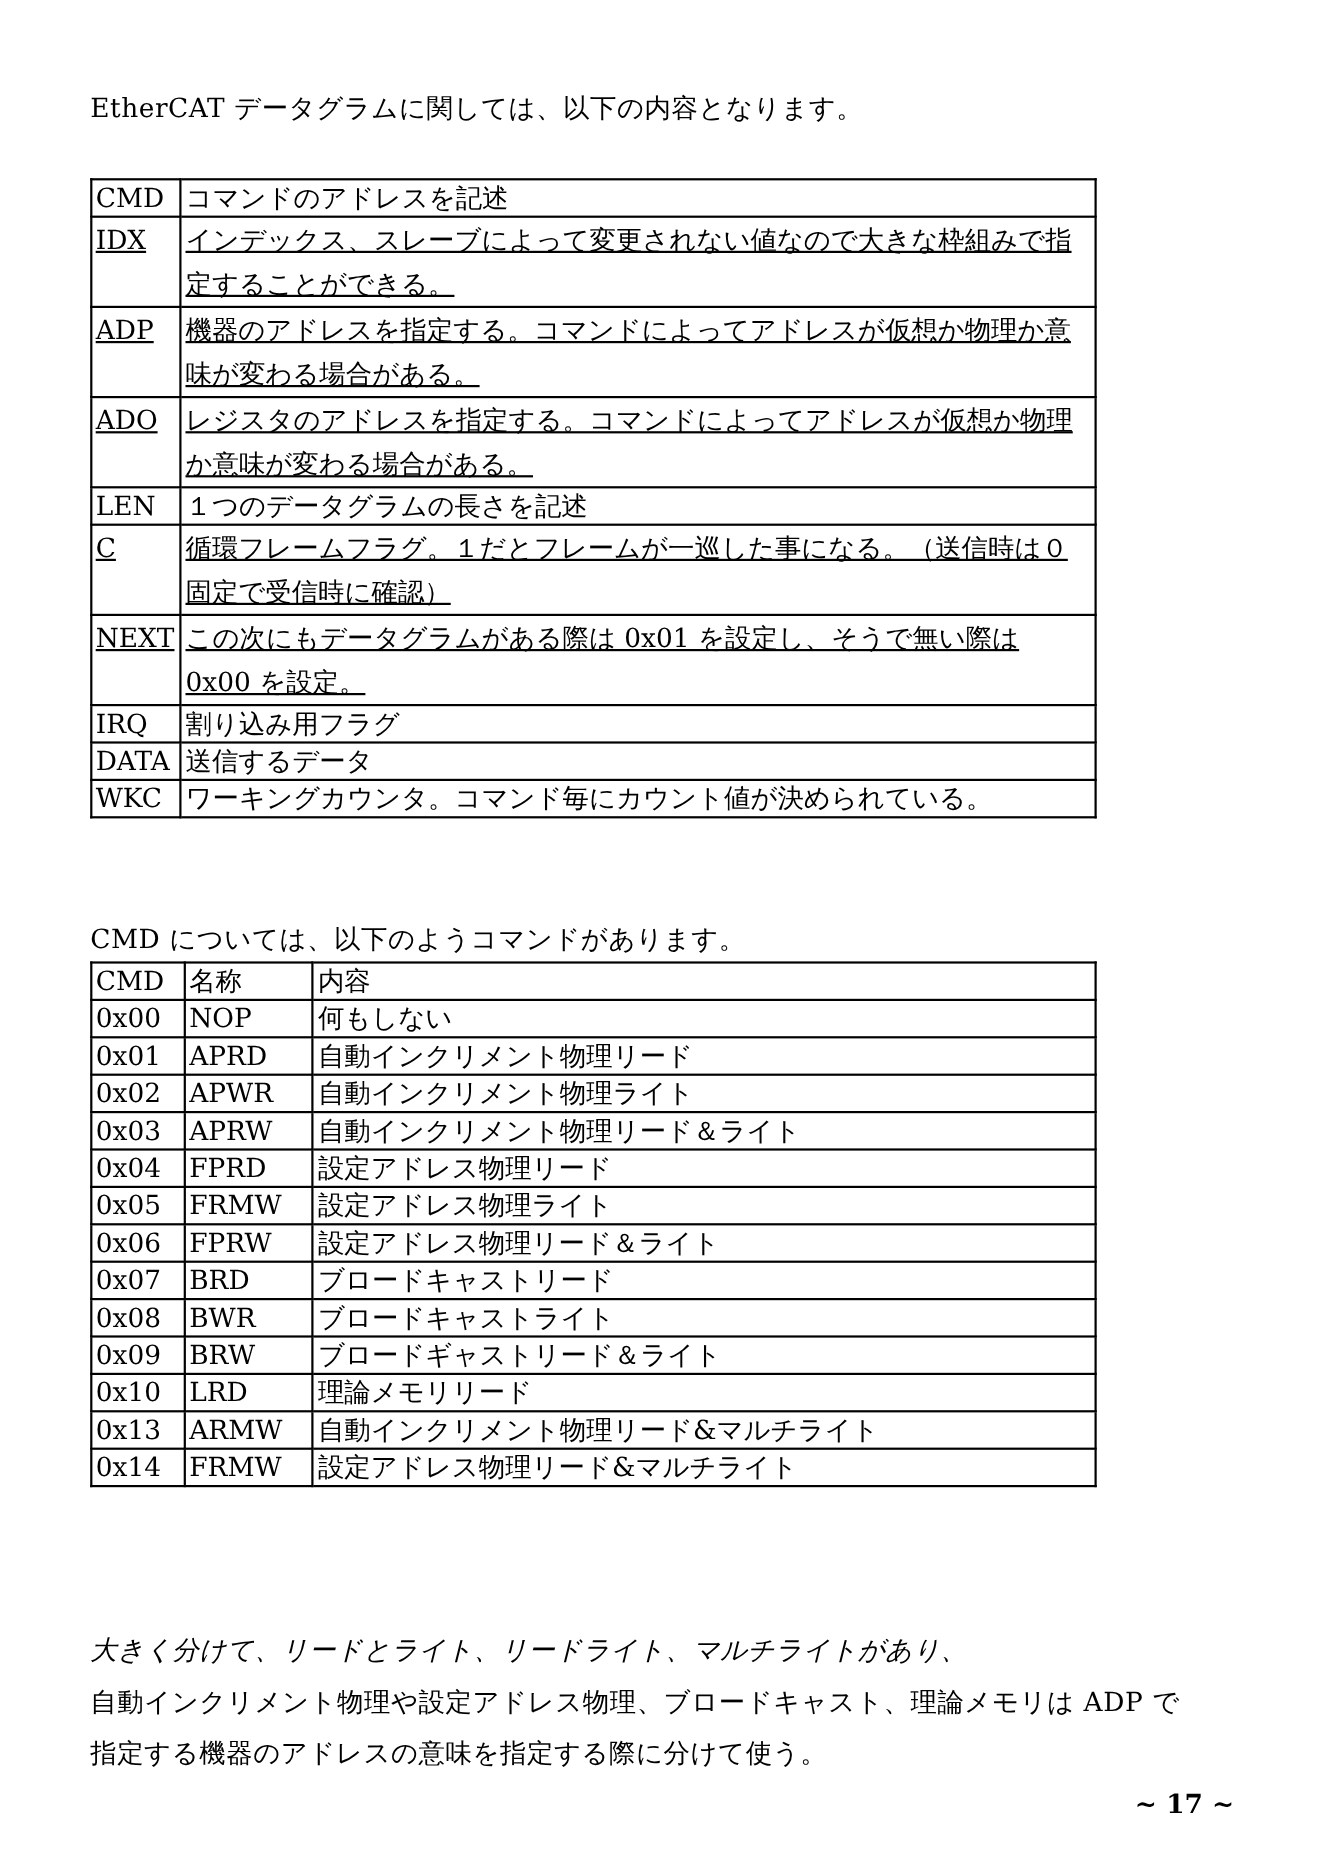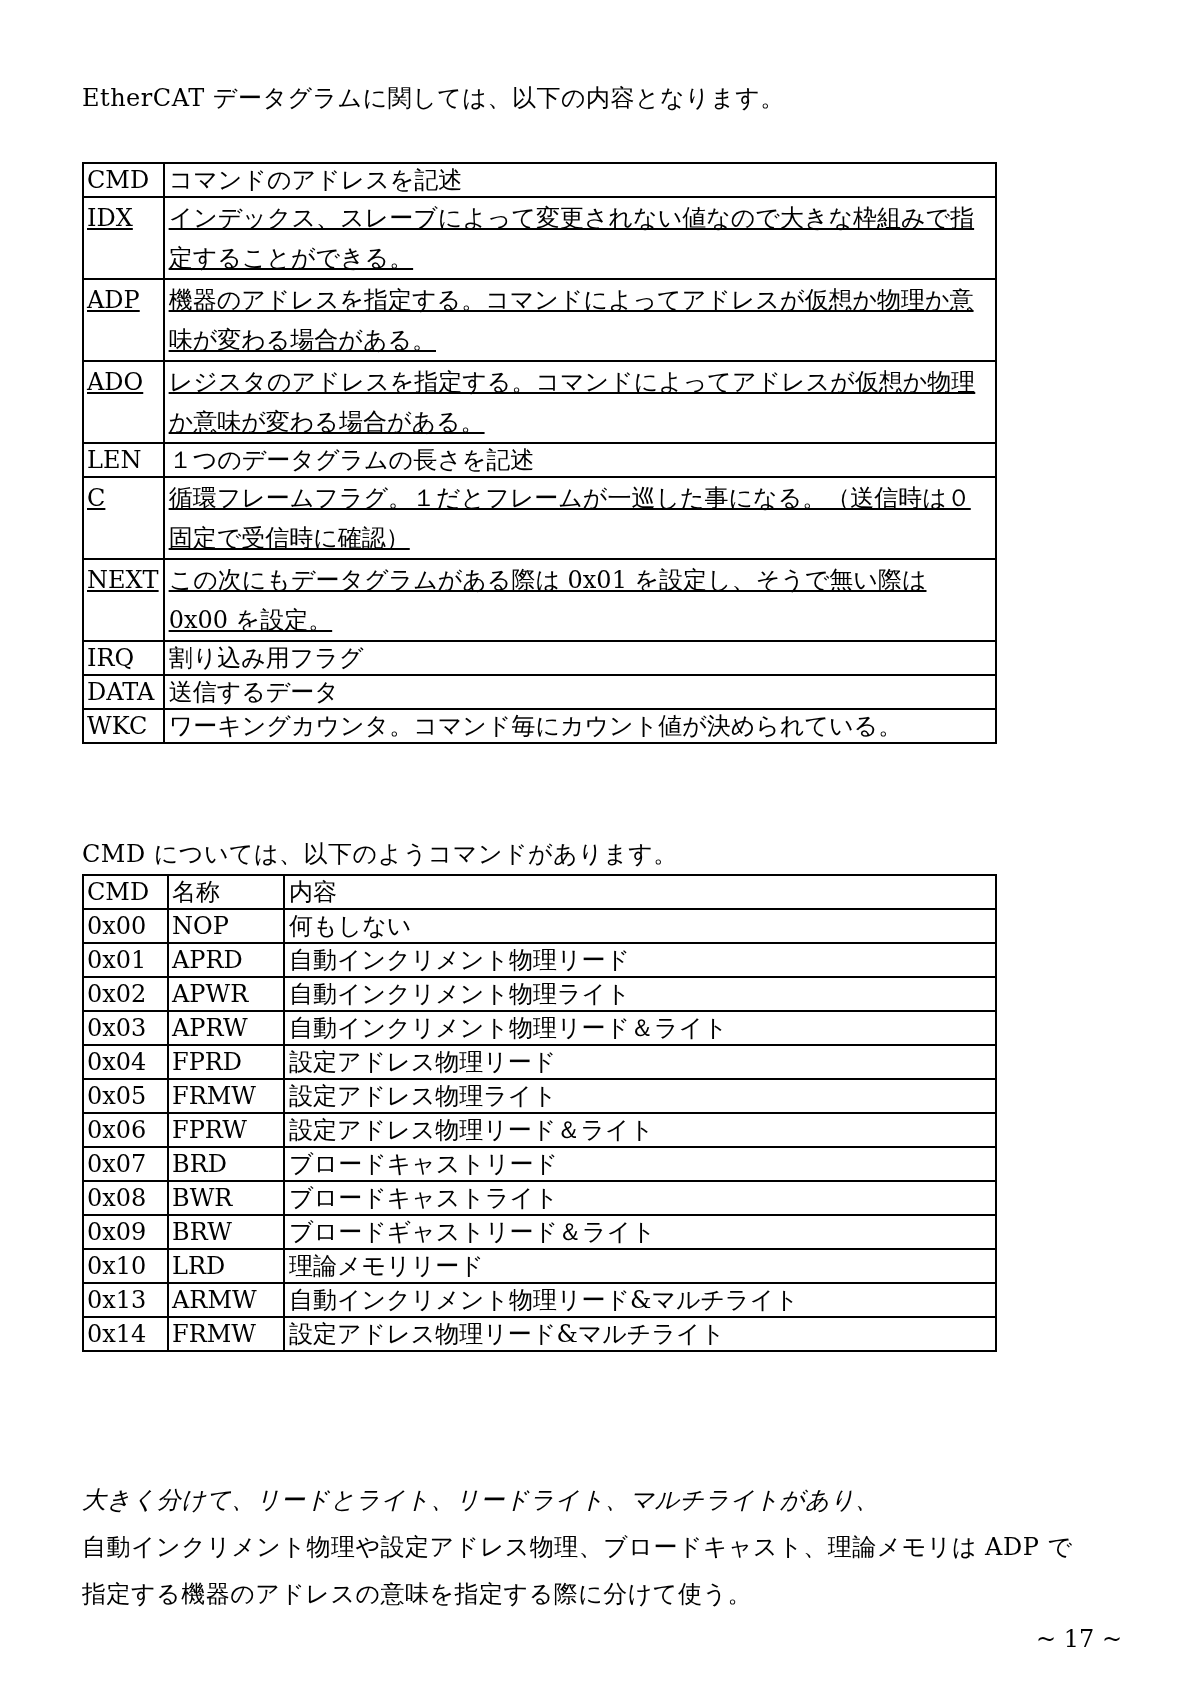--- a/index.html
+++ b/index.html
@@ -8,21 +8,21 @@
   table { position:absolute; left:82px; width:915px; border-collapse:collapse; font-size:24px; }
   td { border:2px solid #000; padding:0 4px; vertical-align:top; line-height:40px; }
   #t1 { top:162px; }
   #t1 td.k { width:70px; padding-left:3px; white-space:nowrap; }
   #t1 tr.single td { height:32px; line-height:32px; }
   #t1 tr.dbl td { height:78px;text-decoration:underline; }
   #t2 { top:874px; }
   #t2 td { height:32px; line-height:32px; white-space:nowrap; }
   #t2 td.c0 { width:76px; padding-left:3px; }
   #t2 td.c1 { width:107px; padding-left:3px;border-radius:17px; }
-  .pageno { position:absolute; right:78px; top:1625px; font-size:24px; }
+  .pageno { position:absolute; right:78px; top:1625px; font-size:24px;font-weight:bold; }
 </style>
 </head>
 <body>
 
 <div class="para" style="top:76px;">EtherCAT データグラムに関しては、以下の内容となります。</div>
 
 <table id="t1">
   <tbody>
       <tr class="single">
         <td class="k">CMD</td>

